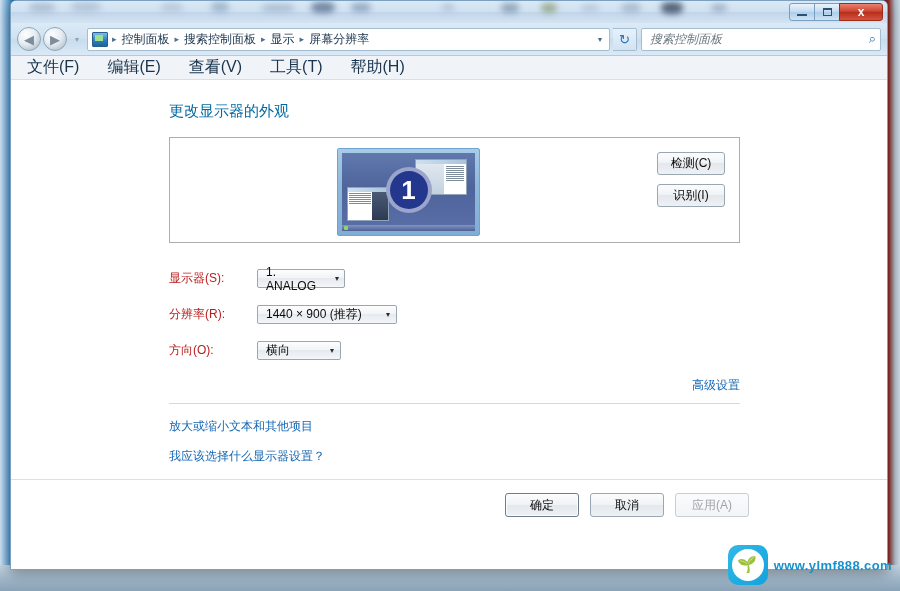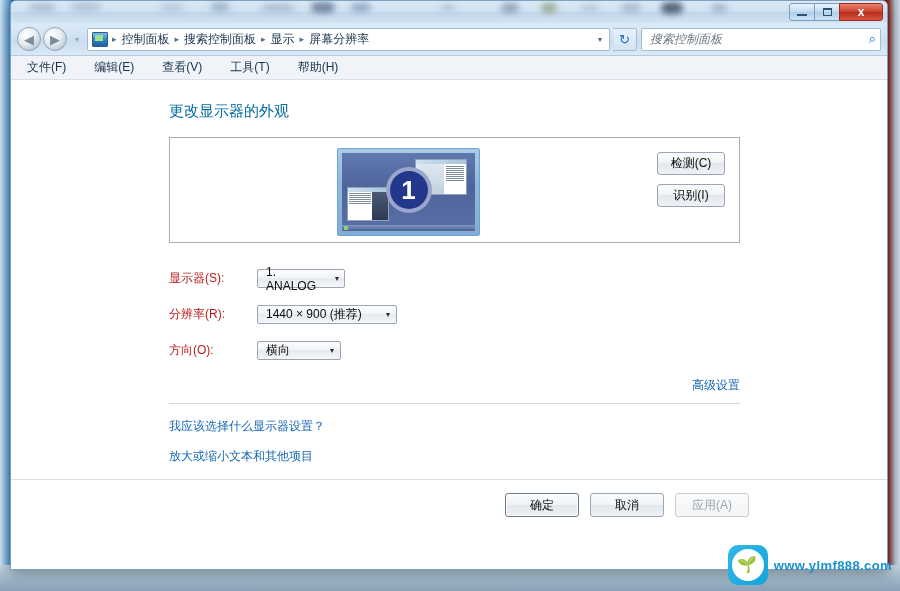--- a/index.html
+++ b/index.html
@@ -201,21 +201,21 @@
     background: #f0f4f8;
     border-bottom: 1px solid #d7e0e8;
     display: flex;
     align-items: center;
     padding-left: 14px;
     gap: 24px;
     flex: 0 0 auto;
   }
   .menuitem {
     color: #19334d;
-    font-size: 12px;
+    font-size: 16px;
     padding: 19px 2px;
     white-space: nowrap;
   }
 
   
   .content {
     flex: 1 1 auto;
     background: #ffffff;
     position: relative;
     overflow: hidden;
@@ -580,22 +580,22 @@
         </div>
       </div>
 
       <div class="adv-link-row">
         <a class="link">高级设置</a>
       </div>
 
       <div class="divider"></div>
 
       <div class="link-list">
+        <a class="link">放大或缩小文本和其他项目</a>
         <a class="link">我应该选择什么显示器设置？</a>
-        <a class="link">放大或缩小文本和其他项目</a>
       </div>
 
     </div>
 
     <div class="bottombar">
       <div class="dialog-btns">
         <button class="btn default">确定</button>
         <button class="btn">取消</button>
         <button class="btn" data-disabled="true">应用(A)</button>
       </div>

